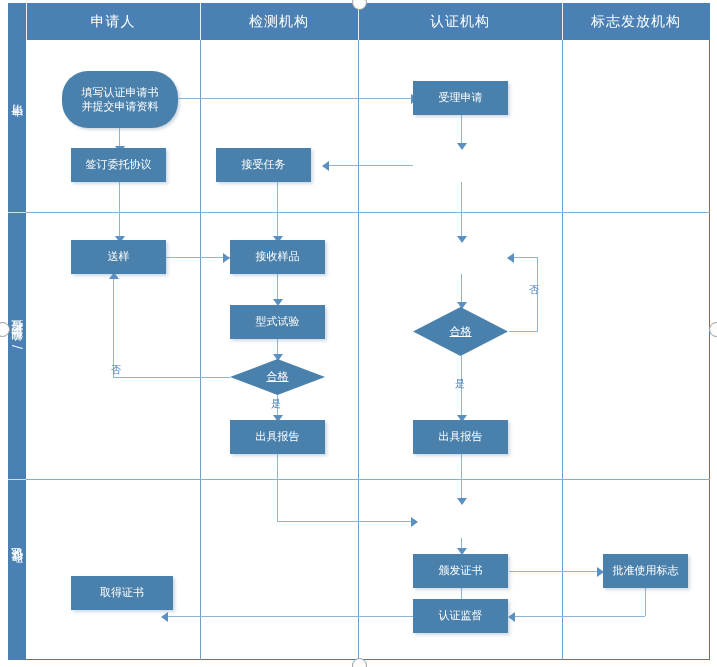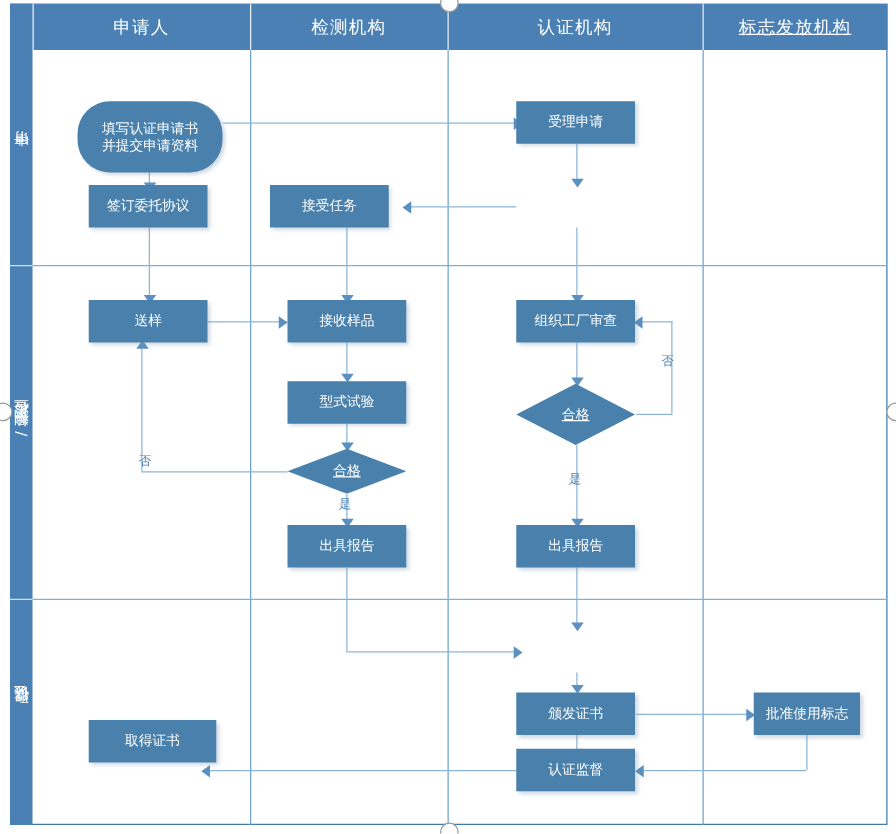--- a/index.html
+++ b/index.html
@@ -20,21 +20,21 @@
 
   .side-label{position:absolute;left:8px;width:18px;display:flex;align-items:center;justify-content:center;
               color:#ffffff;font-size:12px;letter-spacing:1px;}
   .side-label span{writing-mode:vertical-rl;transform:rotate(180deg);white-space:nowrap;}
   .side-sep{position:absolute;left:8px;width:18px;height:1px;background:#cfe0ee;}
 
   
   .node{position:absolute;background:#4a81ac;color:#ffffff;display:flex;align-items:center;justify-content:center;
         text-align:center;font-size:11px;line-height:14px;box-sizing:border-box;
         box-shadow:2px 2px 3px rgba(120,150,175,0.35);}
-  .node.rounded{border-radius:26px;margin-top:10px;}
+  .node.rounded{border-radius:26px;}
   .node.diamond{background:transparent;box-shadow:none;}
   .diamond-shape{position:absolute;inset:0;background:#4a81ac;
       clip-path:polygon(50% 0%,100% 50%,50% 100%,0% 50%);}
   .diamond-txt{position:relative;z-index:2;text-decoration:underline;}
 
   
   .ln{position:absolute;background:#8cb6d9;}
   .lnv{width:1px;}
   .lnh{height:1px;}
   .arr{position:absolute;width:0;height:0;}
@@ -52,21 +52,21 @@
 
 <div id="canvas">
 
   <div class="frame"></div>
   <div class="sidebar-band"></div>
   <div class="header-band"></div>
 
   <div class="lane-head" style="left:26px;width:174px;">申请人</div>
   <div class="lane-head" style="left:200px;width:158px;">检测机构</div>
   <div class="lane-head" style="left:358px;width:204px;">认证机构</div>
-  <div class="lane-head" style="left:562px;width:148px;text-decoration:underline;">标志发放机构</div>
+  <div class="lane-head" style="left:562px;width:148px;">标志发放机构</div>
 
   <div class="vdiv" style="left:26px;height:37px;"></div>
   <div class="vdiv" style="left:200px;height:37px;"></div>
   <div class="vdiv" style="left:358px;height:37px;"></div>
   <div class="vdiv" style="left:562px;height:37px;"></div>
 
   <div class="vdiv-body" style="left:200px;top:40px;height:620px;"></div>
   <div class="vdiv-body" style="left:358px;top:40px;height:620px;"></div>
   <div class="vdiv-body" style="left:562px;top:40px;height:620px;"></div>
 
@@ -190,23 +190,20 @@
 
   <div class="node diamond" style="left:230px;top:359px;width:95px;height:36px;">
     <div class="diamond-shape"></div>
     <span class="diamond-txt">合格</span>
   </div>
 
   <div class="node" style="left:230px;top:420px;width:95px;height:34px;">
     <span>出具报告</span>
   </div>
 
-  <div class="node" style="left:413px;top:240px;width:95px;height:34px;">
-    <span>组织工厂审查</span>
-  </div>
 
   <div class="node diamond" style="left:413px;top:307px;width:95px;height:49px;">
     <div class="diamond-shape"></div>
     <span class="diamond-txt">合格</span>
   </div>
 
   <div class="node" style="left:413px;top:420px;width:95px;height:34px;">
     <span>出具报告</span>
   </div>
 

